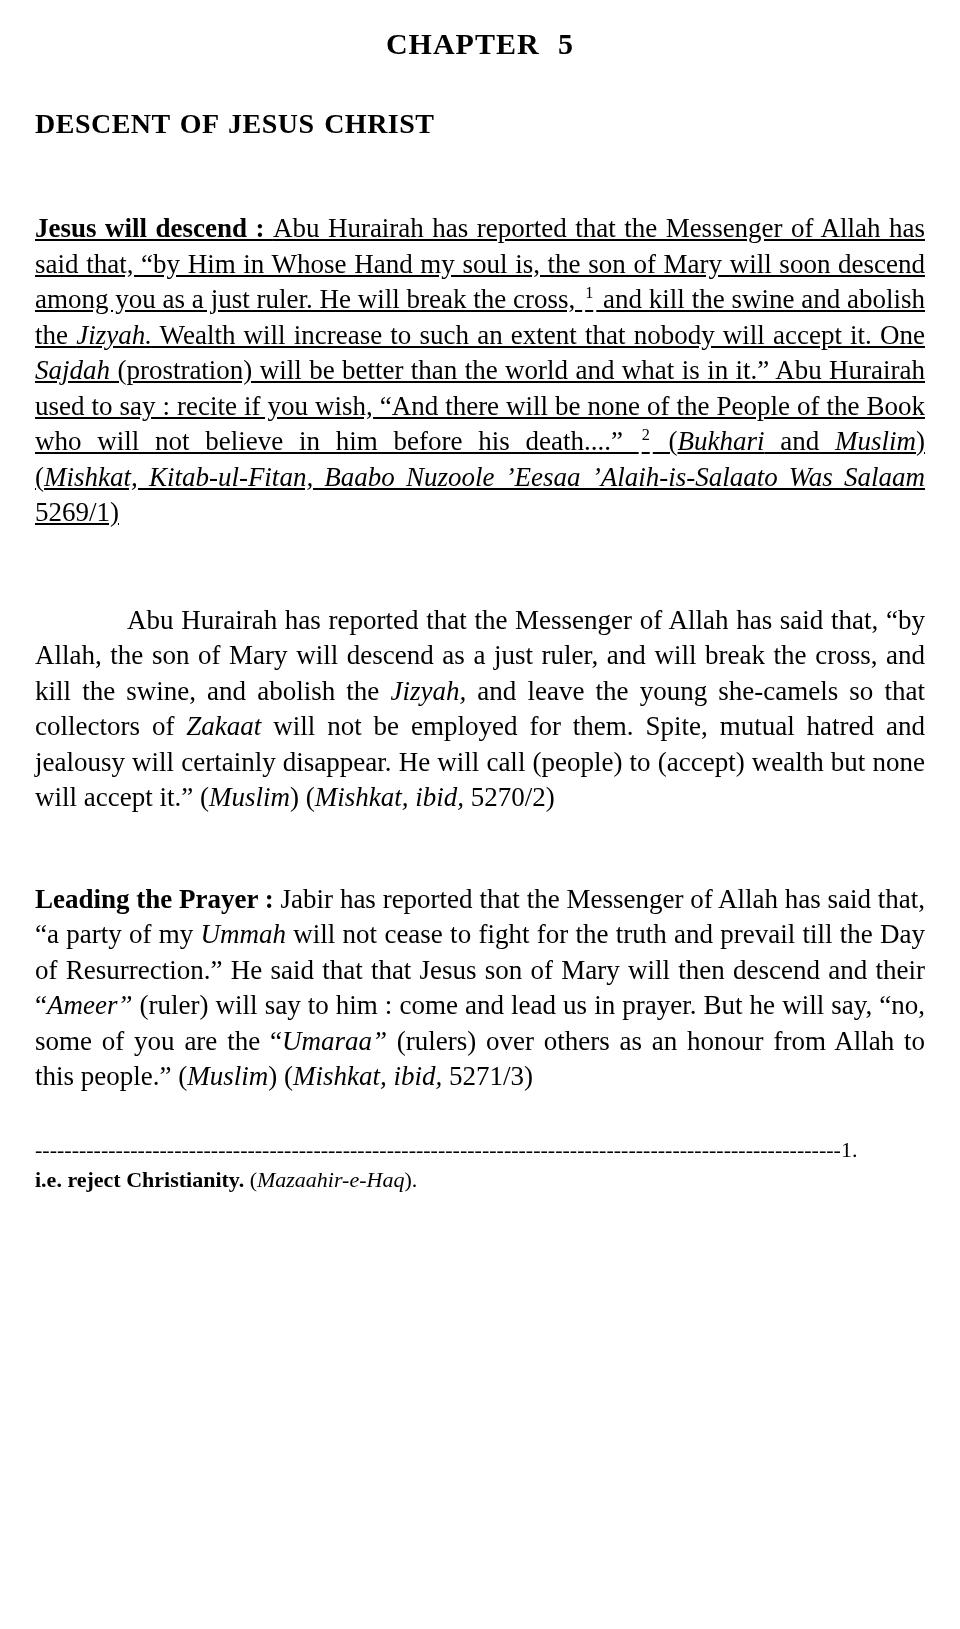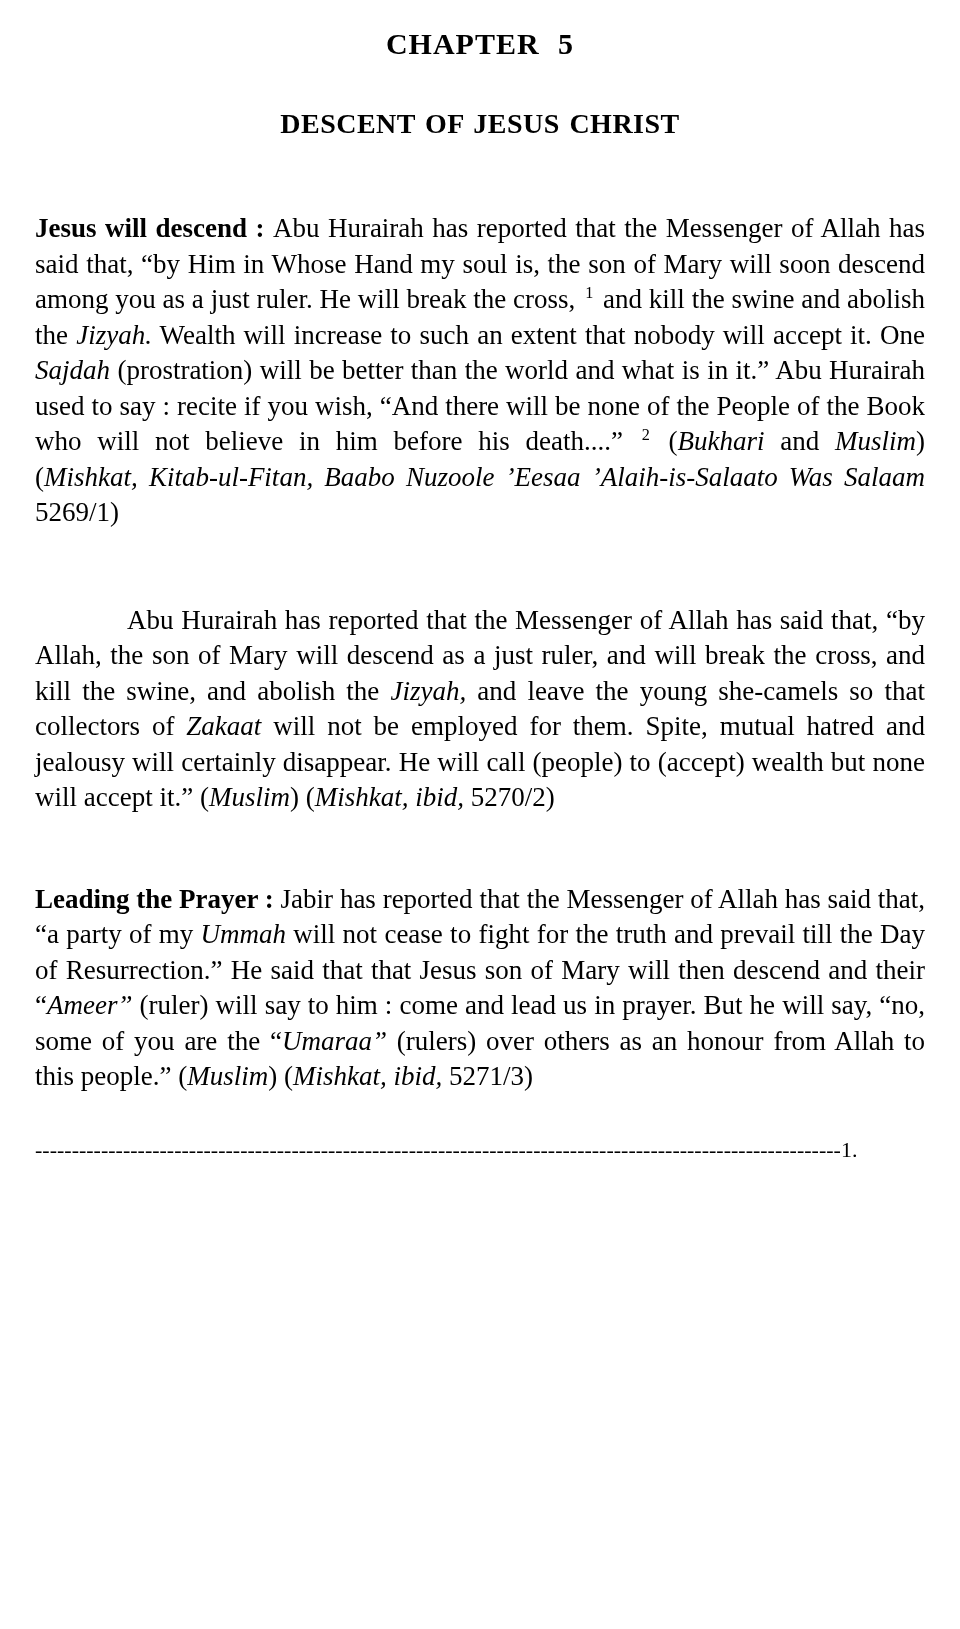--- a/index.html
+++ b/index.html
@@ -20,35 +20,34 @@
   .chapter {
     text-align: center;
     font-weight: bold;
     font-size: 30px;
     line-height: 36px;
     letter-spacing: 1px;
     word-spacing: 10px;
     margin: 0;
   }
   .title {
-    text-align: center;
     font-weight: bold;
     font-size: 28px;
     line-height: 34px;
     letter-spacing: 0.5px;
     word-spacing: 2px;
     margin: 45px 0 0 0;
   }
   .body-para {
     font-size: 27px;
     line-height: 35.5px;
     text-align: justify;
     margin: 0;
   }
-  .para-1 { margin-top: 70px; }
+  .para-1 { margin-top: 70px; text-decoration: underline; }
   .para-2 { margin-top: 72px; }
   .para-3 { margin-top: 66px; }
   .indent { text-indent: 92px; }
   .b { font-weight: bold; }
   .i { font-style: italic; }
   sup {
     font-size: 0.6em;
     line-height: 0;
     vertical-align: super;
     padding: 0 3px;
@@ -75,15 +74,16 @@
   <div class="title">DESCENT OF JESUS CHRIST</div>
 
   <p class="body-para para-1"><span class="b">Jesus will descend : </span><span>Abu Hurairah has reported that the Messenger of Allah has said that, “by Him in Whose Hand my soul is, the son of Mary will soon descend among you as a just ruler. He will break the cross, </span><sup>1</sup><span> and kill the swine and abolish the </span><span class="i">Jizyah.</span><span> Wealth will increase to such an extent that nobody will accept it. One </span><span class="i">Sajdah</span><span> (prostration) will be better than the world and what is in it.” Abu Hurairah used to say : recite if you wish, “And there will be none of the People of the Book who will not believe in him before his death....” </span><sup>2</sup><span> (</span><span class="i">Bukhari</span><span> and </span><span class="i">Muslim</span><span>) (</span><span class="i">Mishkat, Kitab-ul-Fitan, Baabo Nuzoole ’Eesaa ’Alaih-is-Salaato Was Salaam</span><span> 5269/1)</span></p>
 
   <p class="body-para para-2 indent"><span>Abu Hurairah has reported that the Messenger of Allah has said that, “by Allah, the son of Mary will descend as a just ruler, and will break the cross, and kill the swine, and abolish the </span><span class="i">Jizyah,</span><span> and leave the young she-camels so that collectors of </span><span class="i">Zakaat</span><span> will not be employed for them. Spite, mutual hatred and jealousy will certainly disappear. He will call (people) to (accept) wealth but none will accept it.” (</span><span class="i">Muslim</span><span>) (</span><span class="i">Mishkat, ibid,</span><span> 5270/2)</span></p>
 
   <p class="body-para para-3"><span class="b">Leading the Prayer : </span><span>Jabir has reported that the Messenger of Allah has said that, “a party of my </span><span class="i">Ummah</span><span> will not cease to fight for the truth and prevail till the Day of Resurrection.” He said that that Jesus son of Mary will then descend and their “</span><span class="i">Ameer”</span><span> (ruler) will say to him : come and lead us in prayer. But he will say, “no, some of you are the “</span><span class="i">Umaraa”</span><span> (rulers) over others as an honour from Allah to this people.” (</span><span class="i">Muslim</span><span>) (</span><span class="i">Mishkat, ibid,</span><span> 5271/3)</span></p>
 
   <div class="footnotes">
     <div class="fn-sep">--------------------------------------------------------------------------------------------------------------1.</div>
+    <div class="fn"><span class="b">i.e.  reject Christianity. </span><span>(</span><span class="i">Mazaahir-e-Haq</span><span>).</span></div>
   </div>
 
 </div>
 
 </body></html>

